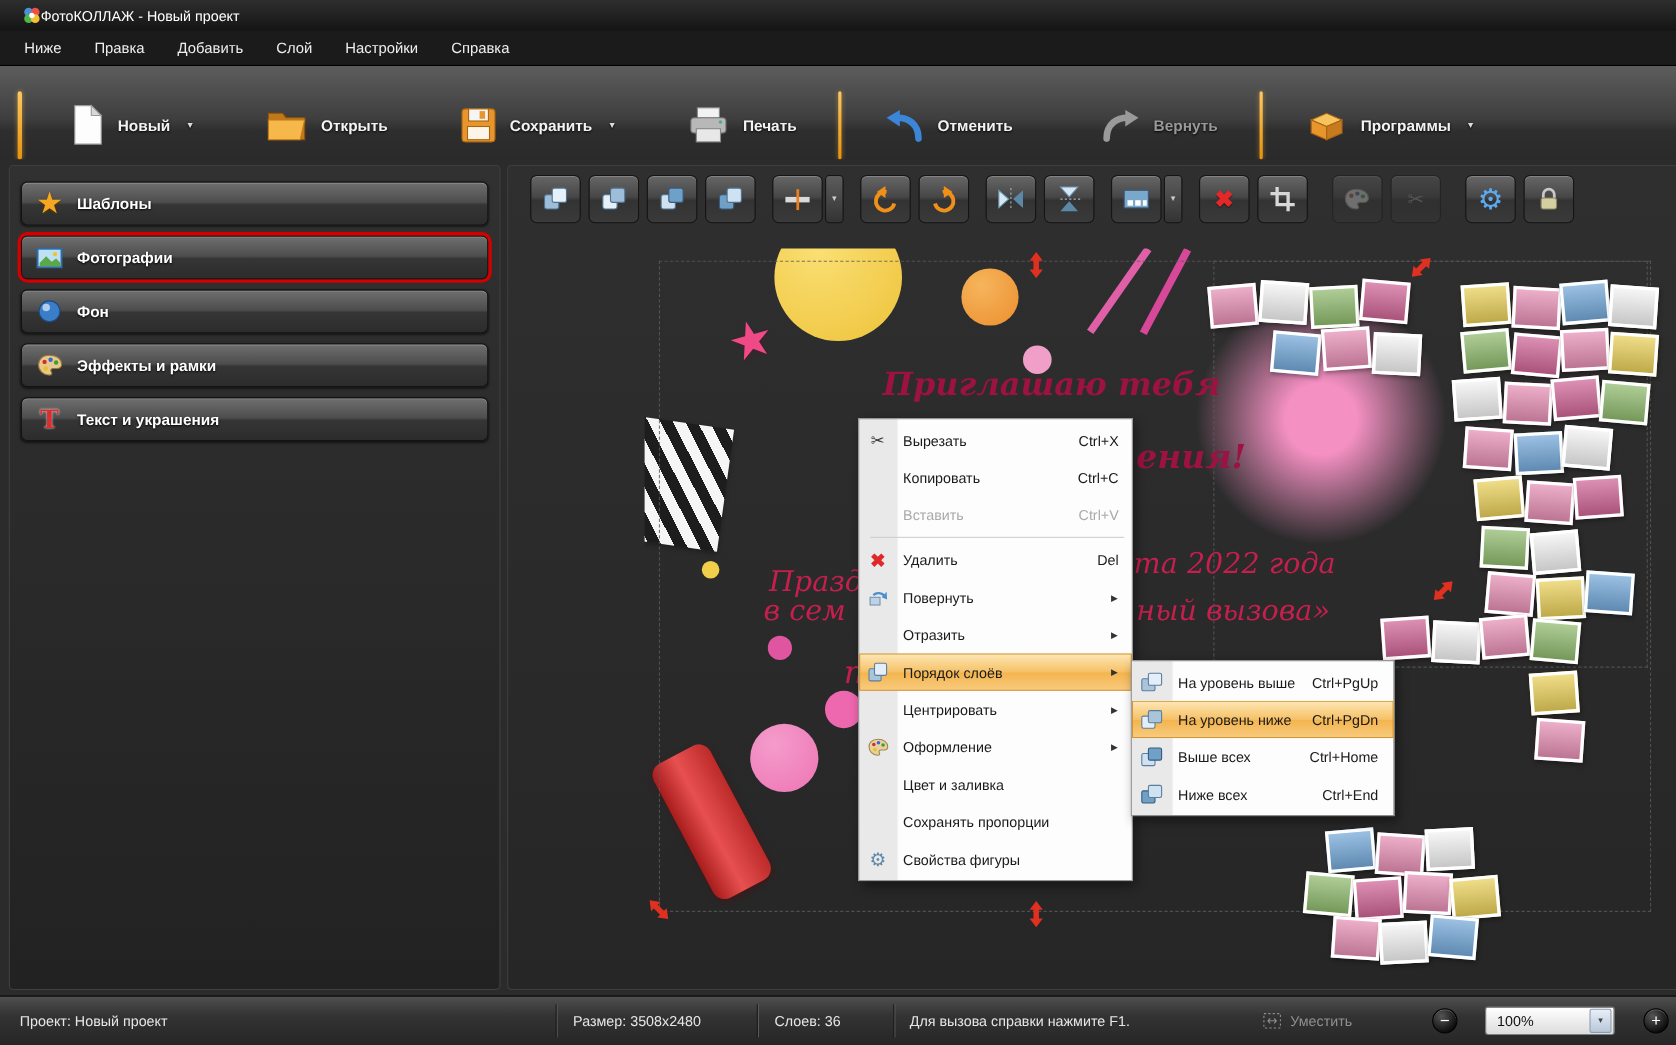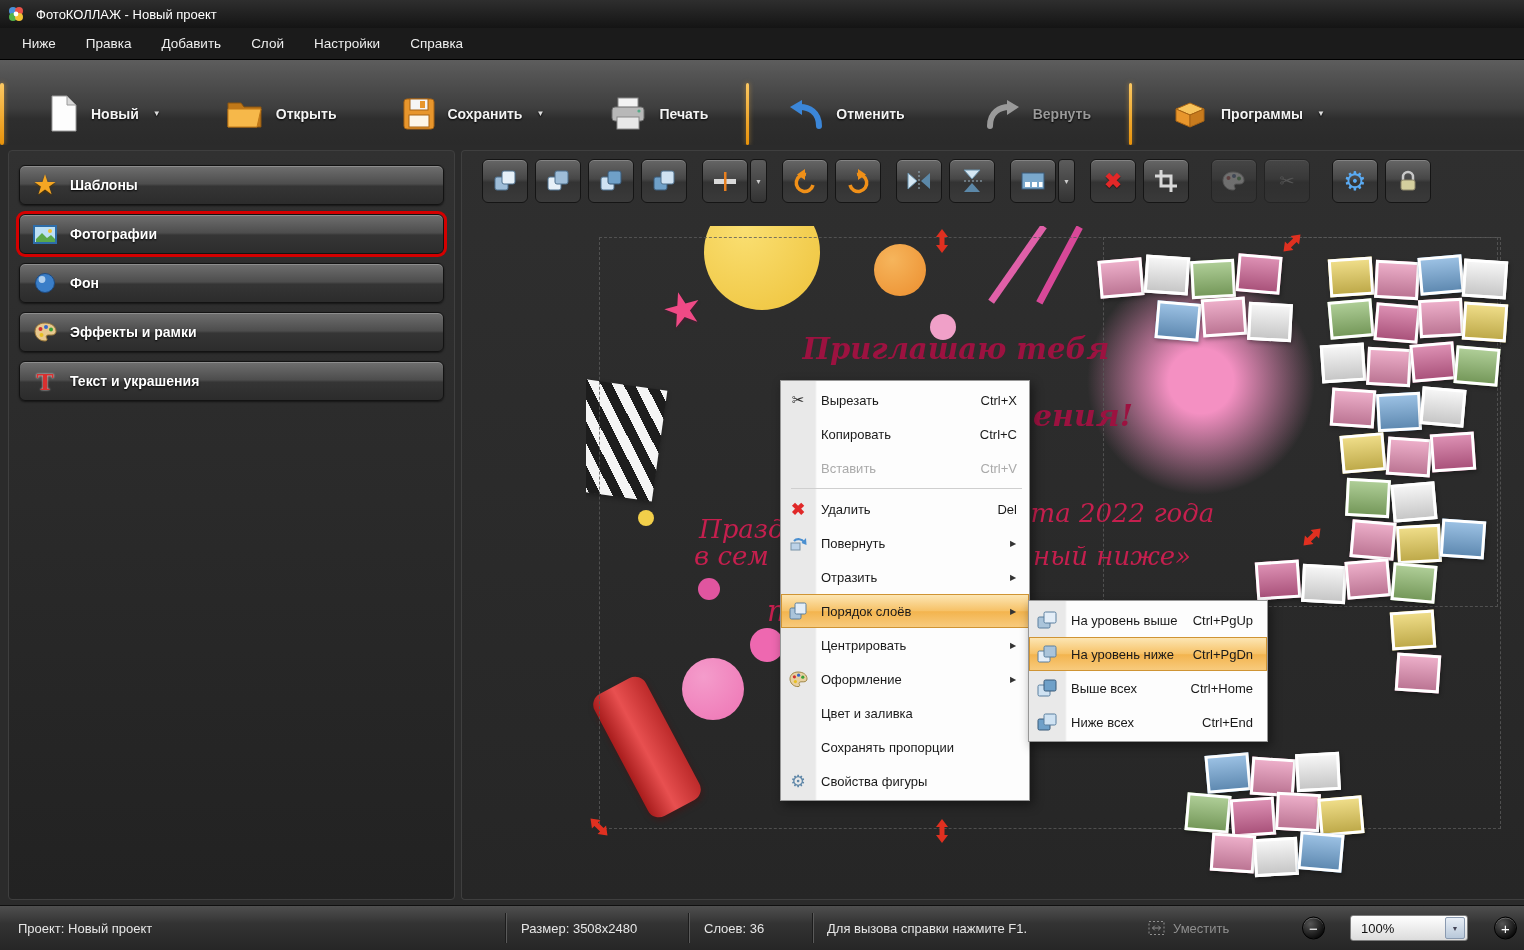--- a/index.html
+++ b/index.html
@@ -4,29 +4,29 @@
 <style>
   * { box-sizing: border-box; }
   html,body { margin:0; padding:0; }
   body {
     width:1524px; height:950px; overflow:hidden; position:relative;
     background:#1b1b1b; font-family:"Liberation Sans", sans-serif;
     -webkit-font-smoothing:antialiased;
   }
   
   .titlebar { height:28px; background:linear-gradient(#2e2e2e,#141414);
-    display:flex; align-items:center; gap:12px; padding:0 8px; color:#fff; font-size:13px; }
+    display:flex; align-items:center; gap:0; padding:0 21px; color:#fff; font-size:13px; }
   
   .menubar { height:32px; background:#1b1b1b; border-bottom:1px solid #000;
     display:flex; align-items:center; gap:30px; padding:0 22px; color:#eee; font-size:13.5px; }
   .menubar span { cursor:default; }
   
   .toolbar { height:108px; border-bottom:1px solid #101010;
     background:linear-gradient(#5d5d5d,#3e3e3e 45%,#2e2e2e 55%,#272727);
-    display:flex; align-items:center; }
+    display:flex; align-items:center; padding-left:16px; }
   .taccent { width:4px; height:62px; border-radius:2px;
     background:linear-gradient(#fbc862,#e8920a); box-shadow:0 0 5px rgba(250,180,60,.55); }
   .tsep { width:3px; height:62px; border-radius:2px; margin:0 26px;
     background:linear-gradient(#fbc862,#e8920a); box-shadow:0 0 5px rgba(250,180,60,.5); }
   .tbtn { display:flex; align-items:center; gap:11px; padding:8px 12px; border-radius:6px;
     color:#f3f3f3; font-size:14px; font-weight:bold; text-shadow:0 1px 2px #000; }
   .tbtn .caret { font-size:8px; color:#ddd; margin-left:3px; }
   .tbtn.disabled { color:#999; }
   .ml30{margin-left:30px;} .ml40{margin-left:40px;} .ml55{margin-left:55px;}
   
@@ -371,21 +371,21 @@
       <div style="position:absolute;left:470px;top:-4px;width:7px;height:86px;background:#d84898;transform:rotate(28deg)"></div>
 
       <div class="dashrect" style="left:13px;top:11px;width:902px;height:592px;"></div>
       <div class="dashrect" style="left:517px;top:11px;width:395px;height:370px;"></div>
 
       <div class="ctext" style="left:205px;top:106px;width:330px;text-align:center;font-size:29px;font-weight:bold;color:#9c1240">Приглашаю тебя</div>
       <div class="ctext" style="left:447px;top:172px;font-size:30px;font-weight:bold;color:#9c1240">ения!</div>
       <div class="ctext" style="left:113px;top:288px;font-size:26px;color:#c51f4e">Празд</div>
       <div class="ctext" style="left:430px;top:272px;font-size:26px;color:#c51f4e">ста 2022 года</div>
       <div class="ctext" style="left:108px;top:315px;font-size:26px;color:#c51f4e">в сем</div>
-      <div class="ctext" style="left:447px;top:315px;font-size:26px;color:#c51f4e">ный ниже»</div>
+      <div class="ctext" style="left:447px;top:315px;font-size:26px;color:#c51f4e">ный вызова»</div>
       <div class="ctext" style="left:181px;top:368px;font-size:29px;color:#c51f4e">п</div>
 
       <div style="position:absolute;inset:0">
           <div class="pthumb" style="left: 513px; top: 33px; transform: rotate(-5deg); background: linear-gradient(rgba(255, 255, 255, 0.28), rgba(0, 0, 0, 0.18)), rgb(229, 143, 180);"></div>
           <div class="pthumb" style="left: 559px; top: 30px; transform: rotate(4deg); background: linear-gradient(rgba(255, 255, 255, 0.28), rgba(0, 0, 0, 0.18)), rgb(242, 242, 242);"></div>
           <div class="pthumb" style="left: 605px; top: 34px; transform: rotate(-3deg); background: linear-gradient(rgba(255, 255, 255, 0.28), rgba(0, 0, 0, 0.18)), rgb(143, 186, 110);"></div>
           <div class="pthumb" style="left: 651px; top: 29px; transform: rotate(5deg); background: linear-gradient(rgba(255, 255, 255, 0.28), rgba(0, 0, 0, 0.18)), rgb(207, 101, 150);"></div>
           <div class="pthumb" style="left: 743px; top: 32px; transform: rotate(-4deg); background: linear-gradient(rgba(255, 255, 255, 0.28), rgba(0, 0, 0, 0.18)), rgb(232, 207, 90);"></div>
           <div class="pthumb" style="left: 789px; top: 35px; transform: rotate(3deg); background: linear-gradient(rgba(255, 255, 255, 0.28), rgba(0, 0, 0, 0.18)), rgb(229, 143, 180);"></div>
           <div class="pthumb" style="left: 833px; top: 30px; transform: rotate(-5deg); background: linear-gradient(rgba(255, 255, 255, 0.28), rgba(0, 0, 0, 0.18)), rgb(116, 168, 216);"></div>

